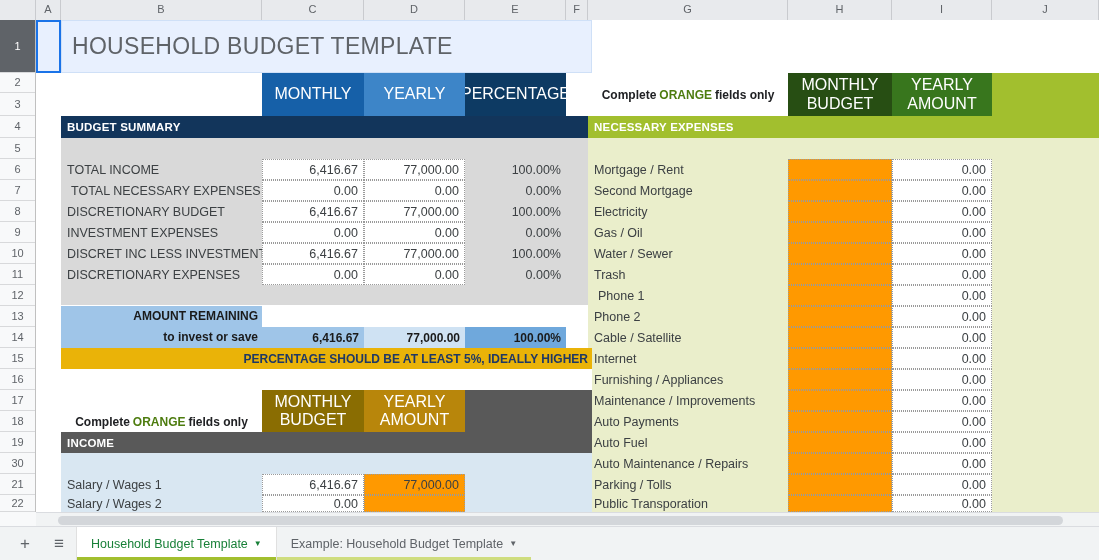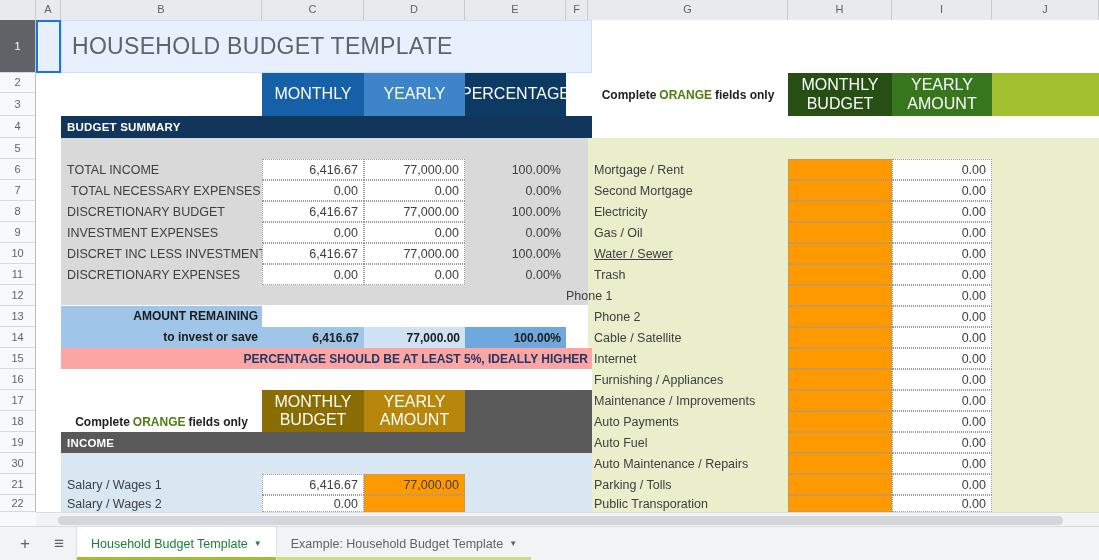--- a/index.html
+++ b/index.html
@@ -211,20 +211,21 @@
       <span>MONTHLY</span>
       <span>BUDGET</span>
     </div>
     <div class="cell tabhdr" style="left:856px;top:53px;width:100px;height:43px;background:#38761d;flex-direction:column;">
       <span>YEARLY</span>
       <span>AMOUNT</span>
     </div>
     <div class="cell" style="left:956px;top:53px;width:107px;height:43px;background:#a2bf2e;"></div>
 
     <div class="cell hdr-band" style="left:25px;top:96px;width:531px;height:22px;background:#12355b;">BUDGET SUMMARY</div>
+    <div class="cell hdr-band" style="left:552px;top:96px;width:511px;height:22px;background:#a2bf2e;">NECESSARY EXPENSES</div>
 
     <div class="cell" style="left:25px;top:118px;width:531px;height:167px;background:#d9d9d9;"></div>
 
     <div class="cell" style="left:552px;top:118px;width:511px;height:374px;background:#eaeecb;"></div>
 
     <div id="summary-rows">
         <div class="cell lbl" style="left: 25px; top: 139px; width: 201px; height: 21px;">TOTAL INCOME</div>
         <div class="cell num numcell" style="left: 226px; top: 139px; width: 102px; height: 21px;">6,416.67</div>
         <div class="cell num numcell" style="left: 328px; top: 139px; width: 101px; height: 21px;">77,000.00</div>
         <div class="cell num" style="left: 429px; top: 139px; width: 101px; height: 21px;">100.00%</div>
@@ -250,21 +251,21 @@
         <div class="cell num" style="left: 429px; top: 244px; width: 101px; height: 21px;">0.00%</div>
       </div>
 
     <div class="cell" style="left:25px;top:286px;width:201px;height:42px;background:#9fc5e8;"></div>
     <div class="cell amt-label" style="left:25px;top:307px;width:201px;height:21px;align-items:center;">to invest or save</div>
     <div class="cell amt-label" style="left:25px;top:286px;width:201px;height:21px;align-items:center;">AMOUNT REMAINING</div>
     <div class="cell amt-num" style="left:226px;top:307px;width:102px;height:21px;background:#9fc5e8;align-items:center;">6,416.67</div>
     <div class="cell amt-num" style="left:328px;top:307px;width:101px;height:21px;background:#cfe2f3;align-items:center;">77,000.00</div>
     <div class="cell amt-num" style="left:429px;top:307px;width:101px;height:21px;background:#6fa8dc;align-items:center;">100.00%</div>
 
-    <div class="cell note" style="left:25px;top:328px;width:531px;height:21px;background:#fca5a5;">PERCENTAGE SHOULD BE AT LEAST 5%, IDEALLY HIGHER</div>
+    <div class="cell note" style="left:25px;top:328px;width:531px;height:21px;background:#eab308;">PERCENTAGE SHOULD BE AT LEAST 5%, IDEALLY HIGHER</div>
 
     <div class="cell" style="left:25px;top:349px;width:531px;height:21px;background:#fff;"></div>
 
     <div class="cell" style="left:25px;top:370px;width:201px;height:42px;background:#fff;"></div>
     <div class="cell complete-note" style="left:25px;top:391px;width:201px;height:21px;background:#fff;">
       <span>Complete</span>
       <span class="orange-word">ORANGE</span>
       <span>fields only</span>
     </div>
     <div class="cell tabhdr" style="left:226px;top:370px;width:102px;height:42px;background:#8a6d02;flex-direction:column;">
@@ -296,27 +297,27 @@
         <div class="cell num numcell" style="left: 856px; top: 139px; width: 100px; height: 21px;">0.00</div>
         <div class="cell lbl" style="left: 552px; top: 160px; width: 200px; height: 21px;">Second Mortgage</div>
         <div class="cell num orangecell" style="left: 752px; top: 160px; width: 104px; height: 21px;"></div>
         <div class="cell num numcell" style="left: 856px; top: 160px; width: 100px; height: 21px;">0.00</div>
         <div class="cell lbl" style="left: 552px; top: 181px; width: 200px; height: 21px;">Electricity</div>
         <div class="cell num orangecell" style="left: 752px; top: 181px; width: 104px; height: 21px;"></div>
         <div class="cell num numcell" style="left: 856px; top: 181px; width: 100px; height: 21px;">0.00</div>
         <div class="cell lbl" style="left: 552px; top: 202px; width: 200px; height: 21px;">Gas / Oil</div>
         <div class="cell num orangecell" style="left: 752px; top: 202px; width: 104px; height: 21px;"></div>
         <div class="cell num numcell" style="left: 856px; top: 202px; width: 100px; height: 21px;">0.00</div>
-        <div class="cell lbl" style="left: 552px; top: 223px; width: 200px; height: 21px; text-decoration: underline;">Water / Sewer</div>
+        <div class="cell lbl" style="left: 552px; top: 223px; width: 200px; height: 21px;">Water / Sewer</div>
         <div class="cell num orangecell" style="left: 752px; top: 223px; width: 104px; height: 21px;"></div>
         <div class="cell num numcell" style="left: 856px; top: 223px; width: 100px; height: 21px;">0.00</div>
         <div class="cell lbl" style="left: 552px; top: 244px; width: 200px; height: 21px;">Trash</div>
         <div class="cell num orangecell" style="left: 752px; top: 244px; width: 104px; height: 21px;"></div>
         <div class="cell num numcell" style="left: 856px; top: 244px; width: 100px; height: 21px;">0.00</div>
-        <div class="cell lbl" style="left: 524px; top: 265px; width: 200px; height: 21px;">Phone 1</div>
+        <div class="cell lbl" style="left: 556px; top: 265px; width: 200px; height: 21px;">Phone 1</div>
         <div class="cell num orangecell" style="left: 752px; top: 265px; width: 104px; height: 21px;"></div>
         <div class="cell num numcell" style="left: 856px; top: 265px; width: 100px; height: 21px;">0.00</div>
         <div class="cell lbl" style="left: 552px; top: 286px; width: 200px; height: 21px;">Phone 2</div>
         <div class="cell num orangecell" style="left: 752px; top: 286px; width: 104px; height: 21px;"></div>
         <div class="cell num numcell" style="left: 856px; top: 286px; width: 100px; height: 21px;">0.00</div>
         <div class="cell lbl" style="left: 552px; top: 307px; width: 200px; height: 21px;">Cable / Satellite</div>
         <div class="cell num orangecell" style="left: 752px; top: 307px; width: 104px; height: 21px;"></div>
         <div class="cell num numcell" style="left: 856px; top: 307px; width: 100px; height: 21px;">0.00</div>
         <div class="cell lbl" style="left: 552px; top: 328px; width: 200px; height: 21px;">Internet</div>
         <div class="cell num orangecell" style="left: 752px; top: 328px; width: 104px; height: 21px;"></div>

